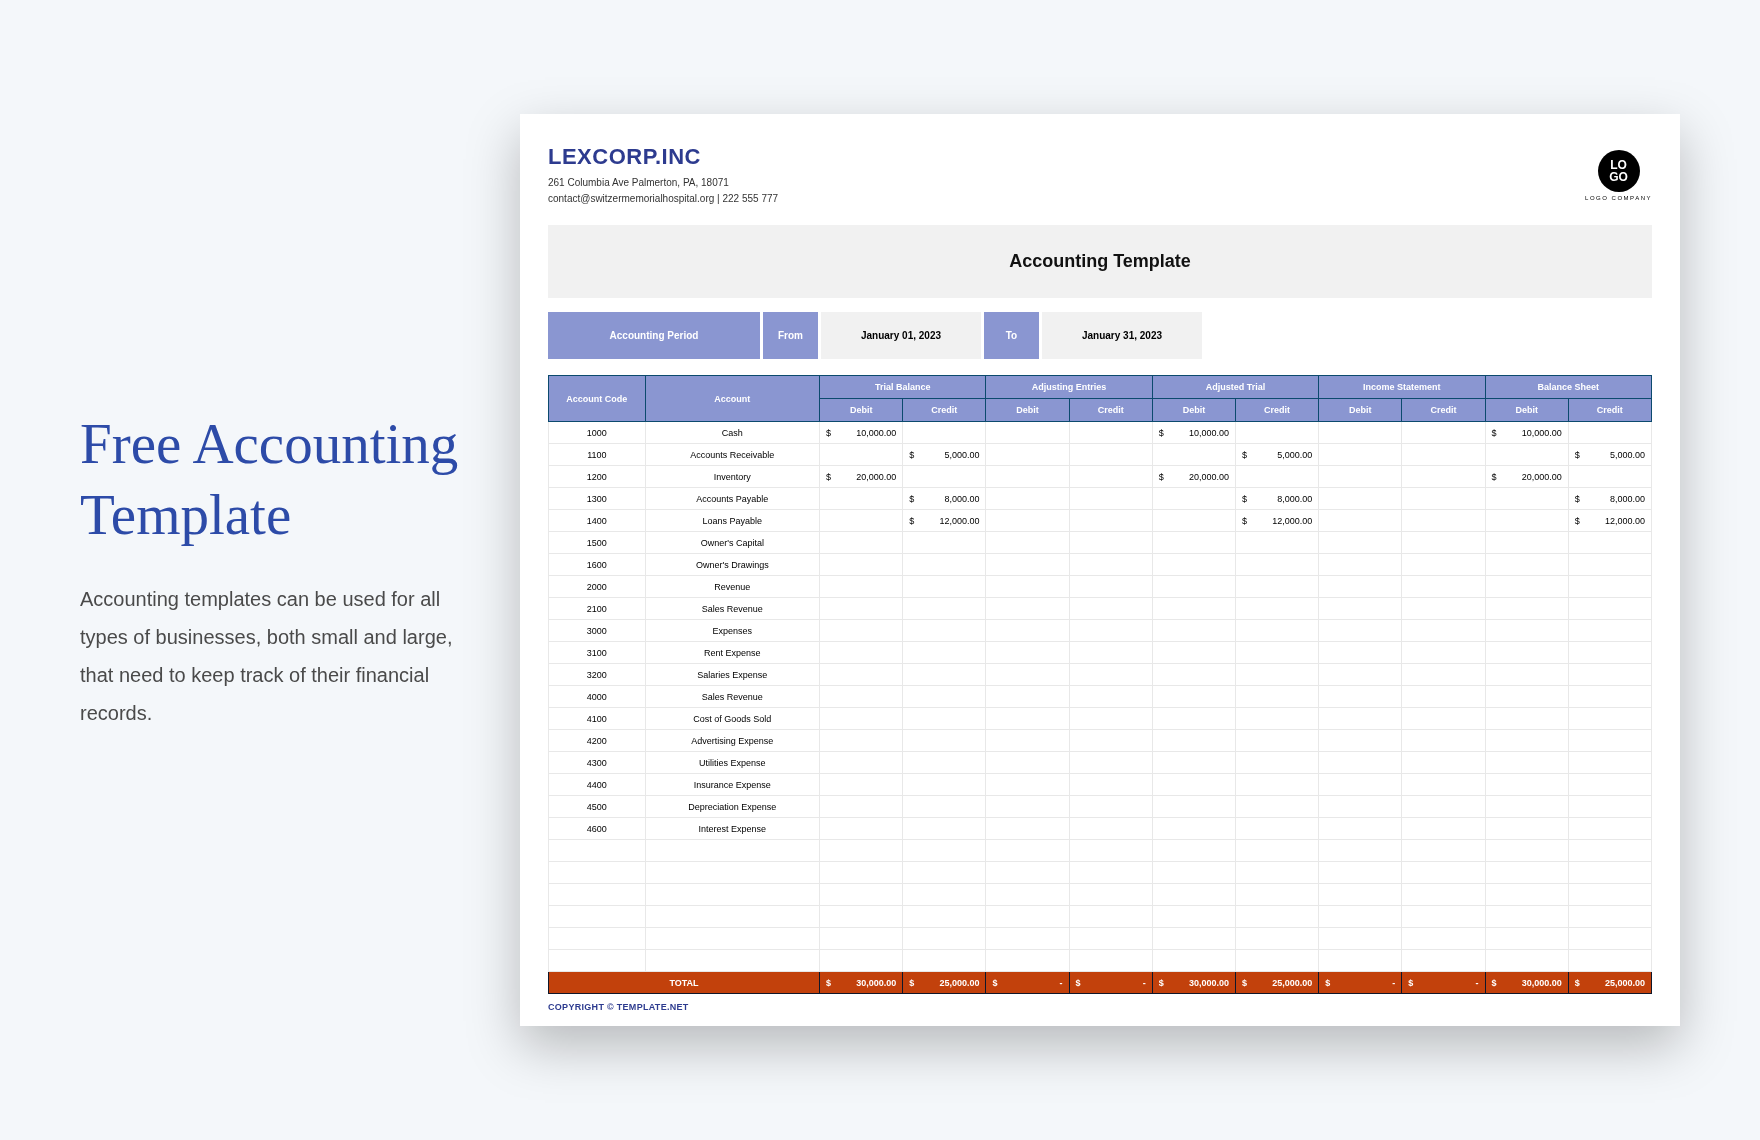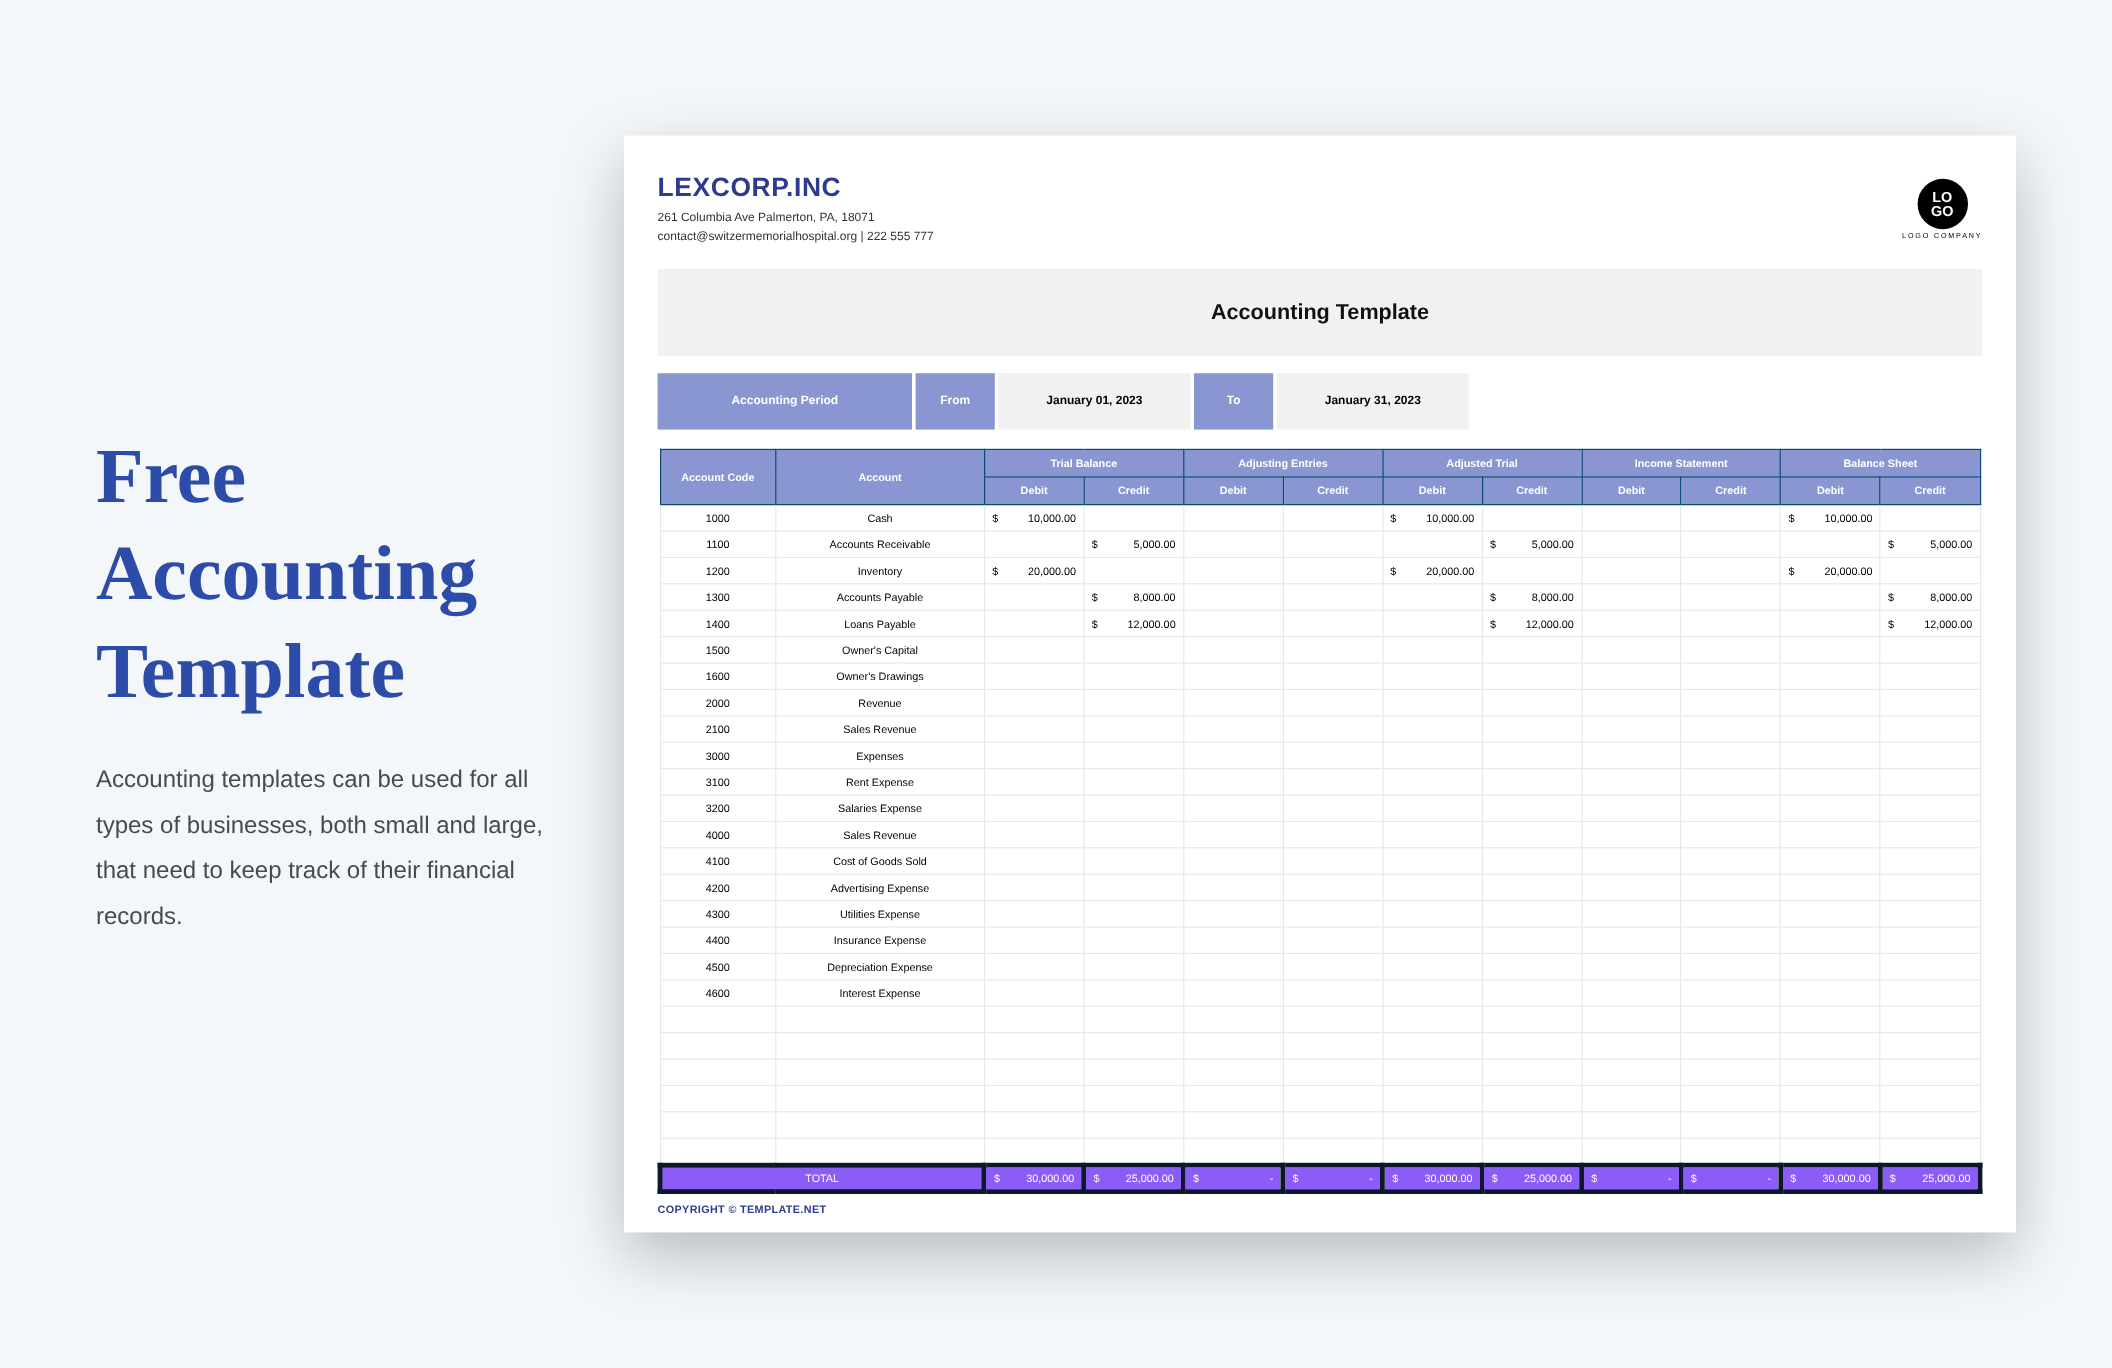--- a/index.html
+++ b/index.html
@@ -12,22 +12,22 @@
     align-items: center;
     padding: 0 80px;
     gap: 60px;
   }
   .left-panel {
     width: 380px;
     flex-shrink: 0;
   }
   .main-title {
     font-family: Georgia, 'Times New Roman', serif;
-    font-size: 65px;
-    font-weight: 700;
+    font-size: 57px;
+    font-weight: 400;
     color: #2d4ba8;
     line-height: 1.25;
     margin-bottom: 30px;
   }
   .description {
     font-size: 20px;
     color: #4a4a4a;
     line-height: 1.9;
   }
   .sheet-container {
@@ -95,21 +95,21 @@
   .period-label {
     background: #8a96d1;
     color: #fff;
     font-weight: 700;
     display: flex;
     align-items: center;
     justify-content: center;
     padding: 7px 10px;
   }
   .period-label.main { width: 212px; }
-  .period-label.small { width: 66px; }
+  .period-label.small { width: 55px; }
   .period-value {
     background: #f1f1f1;
     font-weight: 700;
     color: #000;
     display: flex;
     align-items: center;
     justify-content: center;
     width: 160px;
     padding: 18px 10px;
   }
@@ -136,24 +136,24 @@
   table.accounts td.money {
     text-align: left;
     white-space: nowrap;
     position: relative;
     padding-left: 6px;
     padding-right: 6px;
   }
   table.accounts td.money .sym { float: left; }
   table.accounts td.money .amt { float: right; }
   table.accounts tr.total td {
-    background: #8b5cf6;
+    background: #c2410c;
     color: #fff;
-    font-weight: 400;
-    border: 4px solid #0f172a;
+    font-weight: 700;
+    border: 1px solid #0f172a;
   }
   table.accounts tr.total td.money .sym { float: left; }
   table.accounts tr.total td.money .amt { float: right; }
   .copyright {
     font-size: 9px;
     color: #2d3b8f;
     font-weight: 700;
     margin-top: 8px;
     letter-spacing: 0.3px;
   }

